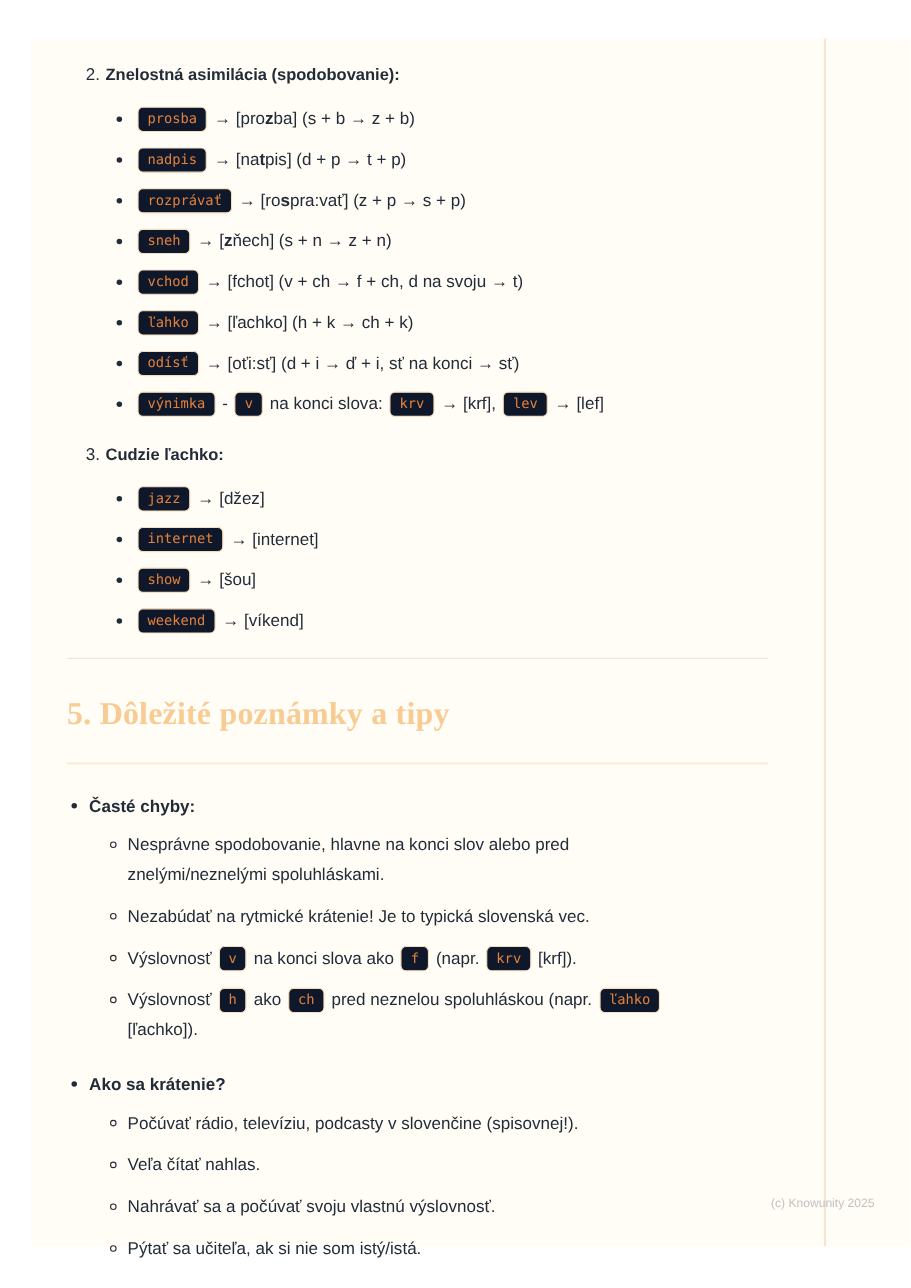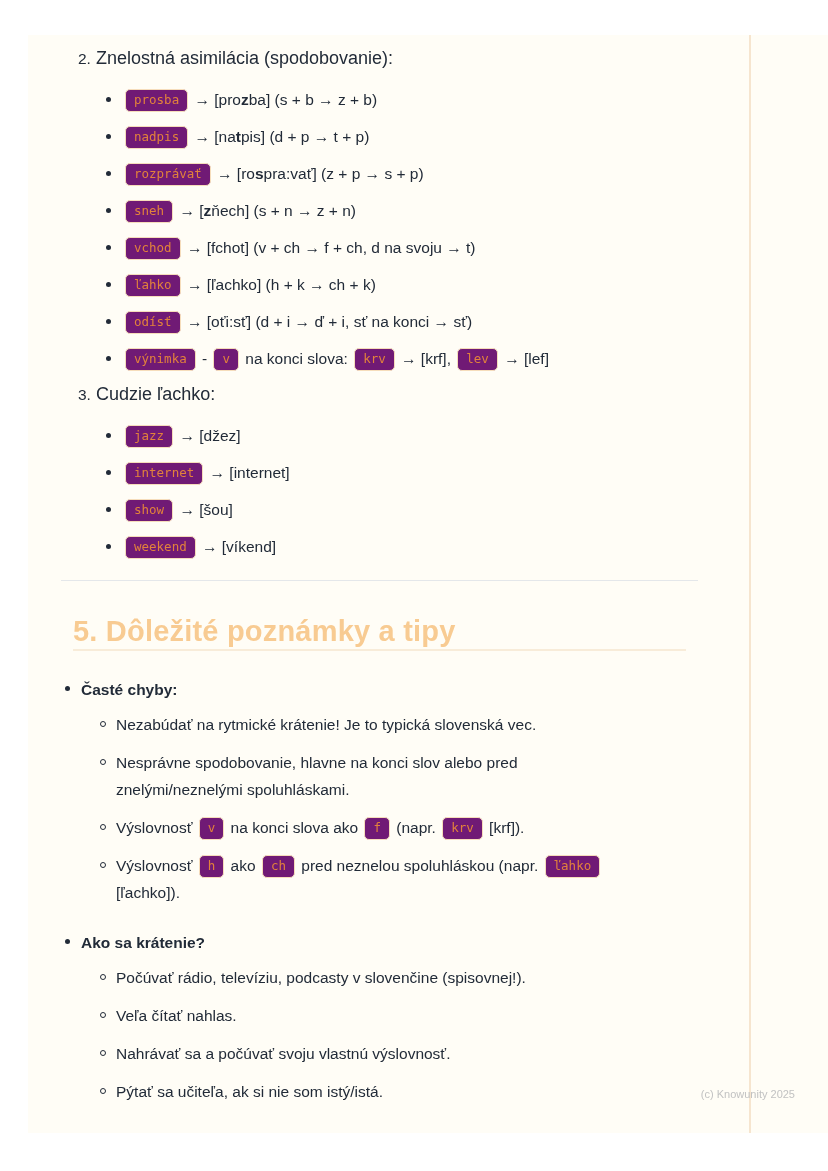--- a/index.html
+++ b/index.html
@@ -4,35 +4,35 @@
 <style>
   * { margin:0; padding:0; box-sizing:border-box; }
   body { font-family:"Liberation Sans", sans-serif; background:#ffffff; }
   .canvas { position:relative; width:828px; height:1171px; background:#ffffff; overflow:hidden; }
   .page { position:absolute; left:28px; top:35px; width:800px; height:1098px; background:#fffdf6; }
   .margin-line { position:absolute; left:721px; top:0; width:2px; height:100%; background:#f6e5cf; }
   .content { position:relative; padding:13px 130px 0 33px; color:#222b38; font-size:15.5px; }
 
   .num-section { display:flex; align-items:baseline; margin:0 0 19px 17px; }
   .num-section .num { font-weight:400; margin-right:5px; }
-  .num-section h3 { font-size:18px; font-weight:400; }
+  .num-section h3 { font-size:15px; font-weight:700;margin-top:12px; }
   .sec3 { margin-top:8px; }
 
   ul.code-list { list-style:none; margin:0 0 0 45px; }
   ul.code-list > li { position:relative; padding-left:17px; margin-bottom:13px; line-height:24px; }
   ul.code-list > li::before { content:""; position:absolute; left:0; top:9px; width:5px; height:5px; border-radius:50%; background:#222b38; }
 
   .badge { display:inline-block; font-family:"DejaVu Sans Mono", monospace; font-size:12.5px;
-           color:#e2823b; background:#701a75; border:1px solid #f6ddbb; border-radius:5px;
+           color:#e2823b; background:#0f172a; border:1px solid #f6ddbb; border-radius:5px;
            padding:2px 8px 3px; line-height:16px; margin:0 2px; vertical-align:1px; }
 
   hr.divider { border:none; border-top:1px solid #e4e7ea; margin:21px 0 0; }
 
-  h2.big-heading { font-size:29px; font-weight:700; color:#f8cb92; margin:34px 12px 0;
-                   padding-bottom:1px; border-bottom:2px solid #f8ecd9; letter-spacing:.2px; }
+  h2.big-heading { font-size:29px; font-weight:700; color:#f8cb92; margin:34px 0 0;
+                   padding-bottom:27px; border-bottom:2px solid #f8ecd9; letter-spacing:.2px;font-family:Liberation Serif, serif; }
 
   ul.groups { list-style:none; margin:25px 0 0 4px; }
   ul.groups > li { position:relative; padding-left:16px; margin-bottom:23px; line-height:27px; }
   ul.groups > li::before { content:""; position:absolute; left:0; top:10px; width:5px; height:5px; border-radius:50%; background:#222b38; }
   .group-title b { font-weight:700; }
 
   ul.sub { list-style:none; margin:8px 0 0 18px; }
   ul.sub > li { position:relative; padding-left:17px; margin-bottom:11px; line-height:27px; }
   ul.sub > li::before { content:""; position:absolute; left:1px; top:10px; width:4px; height:4px;
                         border:1.5px solid #222b38; border-radius:50%; background:transparent; }
@@ -74,22 +74,22 @@
           <li><span class="badge">show</span><span> → [šou]</span></li>
           <li><span class="badge">weekend</span><span> → [víkend]</span></li>
         </ul>
 
       <hr class="divider">
 
       <h2 class="big-heading">5. Dôležité poznámky a tipy</h2>
 
       <ul class="groups" id="notes-groups">
           <li><span class="group-title"><b>Časté chyby:</b></span><ul class="sub">
+              <li><span>Nesprávne spodobovanie, hlavne na konci slov alebo pred</span><br><span>znelými/neznelými spoluhláskami.</span></li>
               <li><span>Nezabúdať na rytmické krátenie! Je to typická slovenská vec.</span></li>
-              <li><span>Nesprávne spodobovanie, hlavne na konci slov alebo pred</span><br><span>znelými/neznelými spoluhláskami.</span></li>
               <li><span>Výslovnosť </span><span class="badge">v</span><span> na konci slova ako </span><span class="badge">f</span><span> (napr. </span><span class="badge">krv</span><span> [krf]).</span></li>
               <li><span>Výslovnosť </span><span class="badge">h</span><span> ako </span><span class="badge">ch</span><span> pred neznelou spoluhláskou (napr. </span><span class="badge">ľahko</span><br><span>[ľachko]).</span></li>
             </ul></li>
           <li><span class="group-title"><b>Ako sa krátenie?</b></span><ul class="sub">
               <li><span>Počúvať rádio, televíziu, podcasty v slovenčine (spisovnej!).</span></li>
               <li><span>Veľa čítať nahlas.</span></li>
               <li><span>Nahrávať sa a počúvať svoju vlastnú výslovnosť.</span></li>
               <li><span>Pýtať sa učiteľa, ak si nie som istý/istá.</span></li>
             </ul></li>
         </ul>

